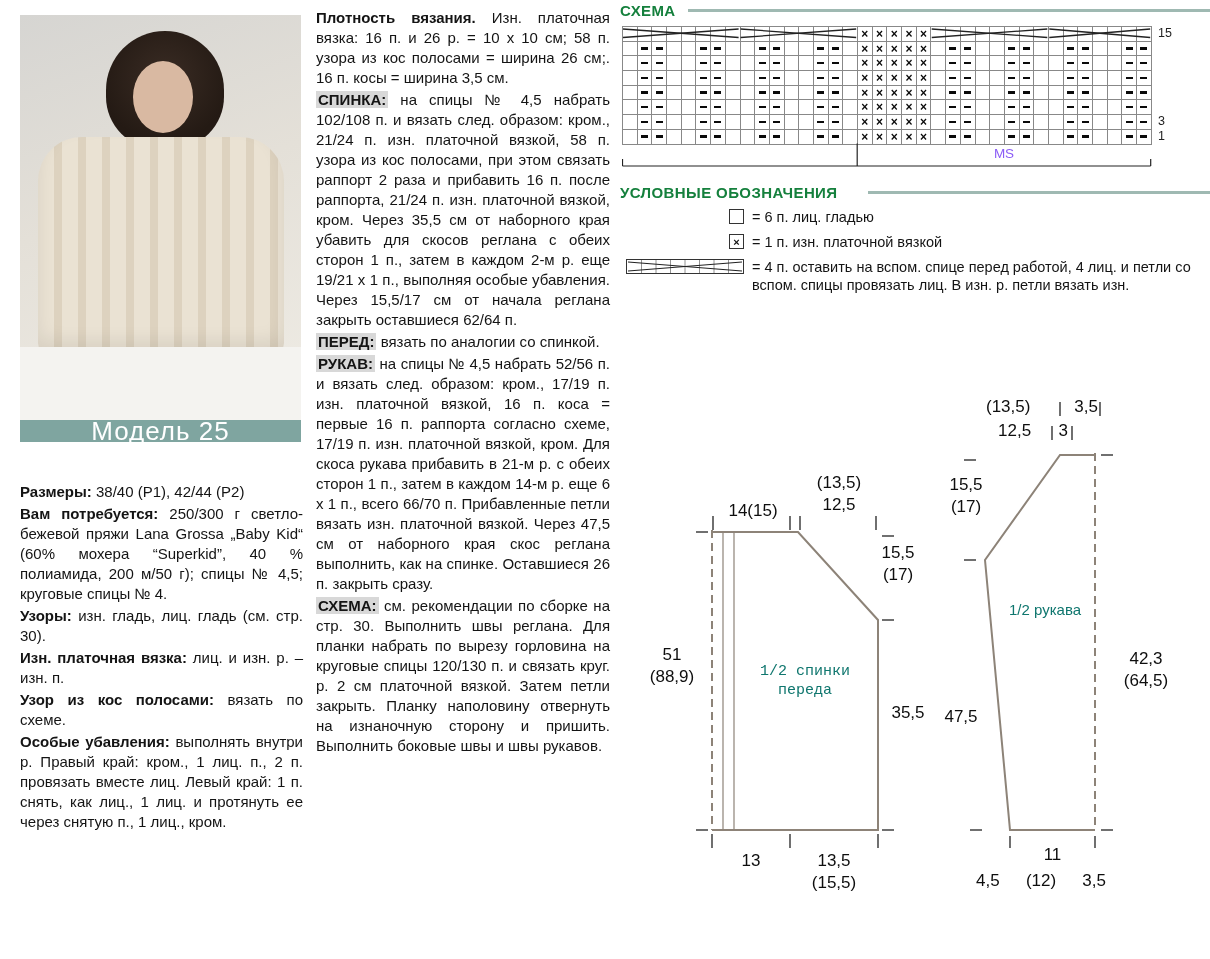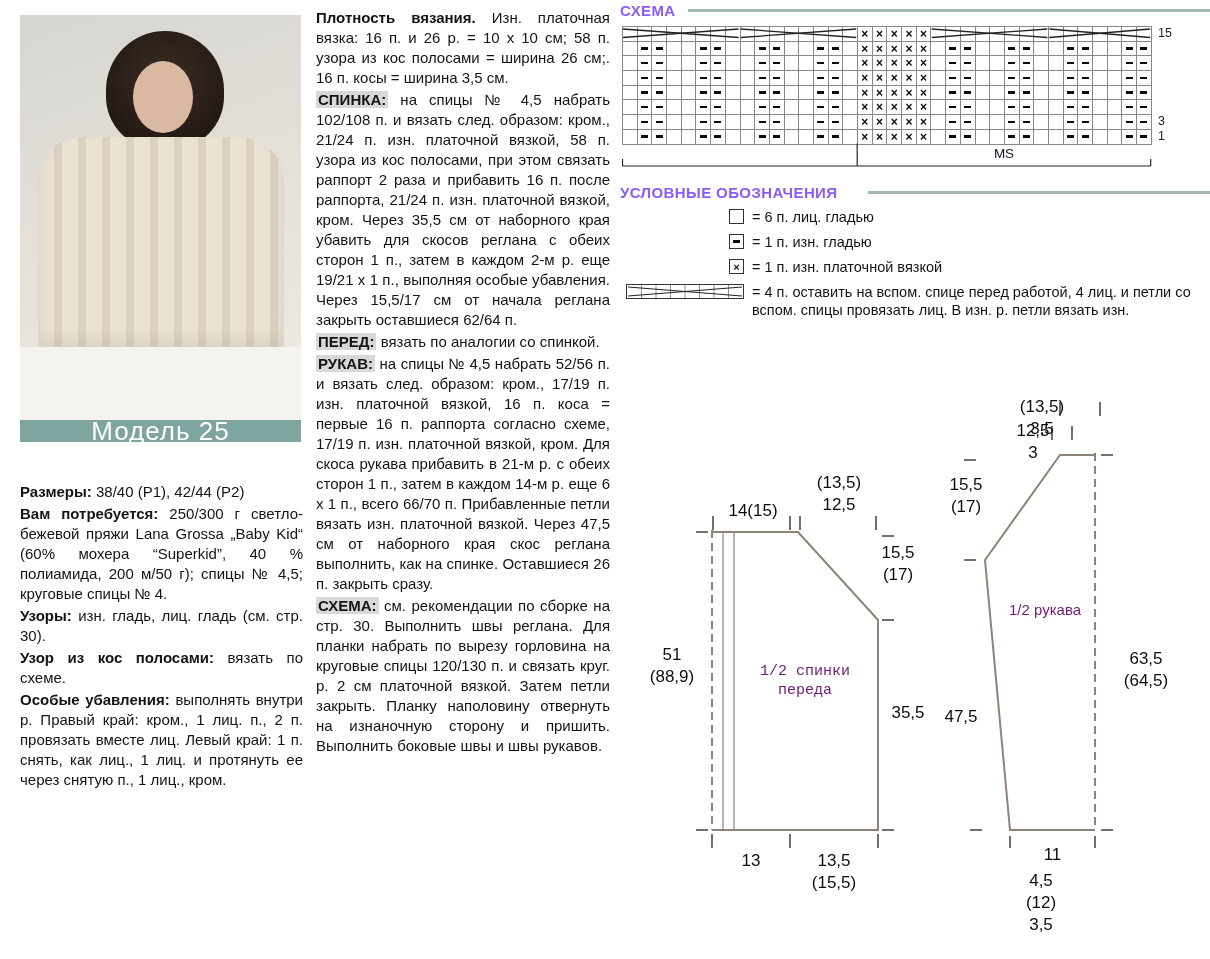--- a/index.html
+++ b/index.html
@@ -23,53 +23,53 @@
 
   
   .col{position:absolute;}
   #left-paras{left:20px;top:482px;width:283px;}
   #mid-paras{left:316px;top:8px;width:294px;}
   .para{margin:0 0 2px 0;text-align:justify;font-size:15px;line-height:20px;}
   .lead{font-weight:bold;}
   .lead.hl{background:#d8d8d8;padding:0 2px;}
 
   
-  .section-title{position:absolute;font-size:15px;font-weight:bold;color:#8b5cf6;letter-spacing:.4px;}
+  .section-title{position:absolute;font-size:15px;font-weight:bold;color:#15803d;letter-spacing:.4px;}
   .rule{position:absolute;height:3px;background:#9fb9b2;}
 
   
   #chart{position:absolute;left:622px;top:26px;width:588px;height:158px;}
   .chart-cells{display:grid;grid-template-columns:repeat(36,14.7px);grid-auto-rows:14.7px;
                border-top:1px solid #888;border-left:1px solid #888;width:fit-content;}
   .chart-cell{border-right:1px solid #888;border-bottom:1px solid #888;box-sizing:border-box;
               display:flex;align-items:center;justify-content:center;position:relative;}
   .chart-cell.xcell{font-size:12px;font-weight:bold;color:#0a0a0a;}
   .dash-bar{width:7px;height:2.4px;background:#0a0a0a;}
   #chart-svg{position:absolute;left:0;top:0;pointer-events:none;}
   #chart-rowlabels{position:absolute;left:536px;top:0;width:24px;}
   .rowlab{position:absolute;height:14.7px;line-height:14.7px;font-size:12.5px;color:#222;}
-  #chart-ms{position:absolute;left:235px;top:120px;width:294px;text-align:center;font-size:13.5px;color:#0f172a;}
+  #chart-ms{position:absolute;left:235px;top:120px;width:294px;text-align:center;font-size:13.5px;color:#8b5cf6;}
 
   
   #legend{position:absolute;left:620px;top:208px;width:588px;}
   .legend-item{display:flex;align-items:flex-start;margin-bottom:7px;}
   .legend-item.big{margin-bottom:12px;}
   .legend-sym{width:124px;flex:none;display:flex;justify-content:flex-end;padding-top:1px;}
   .legend-text{font-size:14.5px;line-height:18px;padding-left:8px;}
   .cellbox{width:15px;height:15px;border:1.4px solid #333;box-sizing:border-box;display:flex;
            align-items:center;justify-content:center;}
   .cellbox .dash-bar{width:7px;height:2.2px;}
   .cellbox.x{font-size:11px;font-weight:bold;color:#111;}
   .cablebox{position:relative;width:118px;height:15px;border:1.2px solid #333;box-sizing:border-box;}
 
   
   #schematics{position:absolute;left:620px;top:390px;width:590px;height:525px;}
   #schem-svg{position:absolute;left:0;top:0;}
-  .meas{position:absolute;font-size:17px;text-align:center;white-space:pre-line;color:#0e0e0e;line-height:22px;flex-direction:column;}
-  .piece-label{font-size:15px;line-height:19px;color:#701a75;}
+  .meas{position:absolute;font-size:17px;text-align:center;white-space:pre-line;color:#0e0e0e;line-height:22px;}
+  .piece-label{font-size:15px;line-height:19px;color:#0f766e;}
 </style>
 </head>
 <body>
 
 <div class="page">
 
   <div class="photo">
     <div class="hair"></div>
     <div class="face"></div>
     <div class="sweater"></div>
@@ -77,20 +77,21 @@
   </div>
 
   <div class="banner" id="model-banner" style="background: rgb(127, 165, 160);">
     <span>Модель 25</span>
   </div>
 
   <div class="col" id="left-paras">
       <p class="para"><span class="lead">Размеры:</span><span> 38/40 (Р1), 42/44 (Р2)</span></p>
       <p class="para"><span class="lead">Вам потребуется:</span><span> 250/300 г светло-бежевой пряжи Lana Grossa „Baby Kid“ (60% мохера “Superkid”, 40 % полиамида, 200 м/50 г); спицы № 4,5; круговые спицы № 4.</span></p>
       <p class="para"><span class="lead">Узоры:</span><span> изн. гладь, лиц. гладь (см. стр. 30).</span></p>
+      <p class="para"><span class="lead">Изн. платочная вязка:</span><span> лиц. и изн. р. – изн. п.</span></p>
       <p class="para"><span class="lead">Узор из кос полосами:</span><span> вязать по схеме.</span></p>
       <p class="para"><span class="lead">Особые убавления:</span><span> выполнять внутри р. Правый край: кром., 1 лиц. п., 2 п. провязать вместе лиц. Левый край: 1 п. снять, как лиц., 1 лиц. и протянуть ее через снятую п., 1 лиц., кром.</span></p>
     </div>
   <div class="col" id="mid-paras">
       <p class="para"><span class="lead">Плотность вязания.</span><span> Изн. платочная вязка: 16 п. и 26 р. = 10 х 10 см; 58 п. узора из кос полосами = ширина 26 см;. 16 п. косы = ширина 3,5 см.</span></p>
       <p class="para"><span class="lead hl">СПИНКА:</span><span> на спицы № 4,5 набрать 102/108 п. и вязать след. образом: кром., 21/24 п. изн. платочной вязкой, 58 п. узора из кос полосами, при этом связать раппорт 2 раза и прибавить 16 п. после раппорта, 21/24 п. изн. платочной вязкой, кром. Через 35,5 см от наборного края убавить для скосов реглана с обеих сторон 1 п., затем в каждом 2-м р. еще 19/21 х 1 п., выполняя особые убавления. Через 15,5/17 см от начала реглана закрыть оставшиеся 62/64 п.</span></p>
       <p class="para"><span class="lead hl">ПЕРЕД:</span><span> вязать по аналогии со спинкой.</span></p>
       <p class="para"><span class="lead hl">РУКАВ:</span><span> на спицы № 4,5 набрать 52/56 п. и вязать след. образом: кром., 17/19 п. изн. платочной вязкой, 16 п. коса = первые 16 п. раппорта согласно схеме, 17/19 п. изн. платочной вязкой, кром. Для скоса рукава прибавить в 21-м р. с обеих сторон 1 п., затем в каждом 14-м р. еще 6 х 1 п., всего 66/70 п. Прибавленные петли вязать изн. платочной вязкой. Через 47,5 см от наборного края скос реглана выполнить, как на спинке. Оставшиеся 26 п. закрыть сразу.</span></p>
       <p class="para"><span class="lead hl">СХЕМА:</span><span> см. рекомендации по сборке на стр. 30. Выполнить швы реглана. Для планки набрать по вырезу горловина на круговые спицы 120/130 п. и связать круг. р. 2 см платочной вязкой. Затем петли закрыть. Планку наполовину отвернуть на изнаночную сторону и пришить. Выполнить боковые швы и швы рукавов.</span></p>
     </div>
@@ -645,28 +646,20 @@
 
   <div id="legend">
       <div class="legend-item">
         <div class="legend-sym">
           <div class="cellbox"></div>
         </div>
         <div class="legend-text">= 6 п. лиц. гладью</div>
       </div>
       <div class="legend-item">
         <div class="legend-sym">
-          <div class="cellbox">
-            <div class="dash-bar"></div>
-          </div>
-        </div>
-        <div class="legend-text">= 1 п. изн. гладью</div>
-      </div>
-      <div class="legend-item">
-        <div class="legend-sym">
           <div class="cellbox x">×</div>
         </div>
         <div class="legend-text">= 1 п. изн. платочной вязкой</div>
       </div>
       <div class="legend-item big">
         <div class="legend-sym">
           <div class="cablebox">
             <svg width="116" height="13" style="position: absolute; left: 0px; top: 0px;">
               <line x1="14.5" y1="0" x2="14.5" y2="13" stroke="#777" stroke-width="0.8"></line>
               <line x1="29" y1="0" x2="29" y2="13" stroke="#777" stroke-width="0.8"></line>
@@ -739,21 +732,21 @@
       <span>(13,5)</span>
       <span>3,5</span>
     </div>
     <div class="meas" style="left:378px;top:30px;width:70px;display:flex;justify-content:space-between;">
       <span>12,5</span>
       <span>3</span>
     </div>
     <div class="meas" style="left:318px;top:84px;width:56px;">15,5
 (17)</div>
     <div class="meas" style="left:316px;top:316px;width:50px;">47,5</div>
-    <div class="meas" style="left:494px;top:258px;width:64px;">63,5
+    <div class="meas" style="left:494px;top:258px;width:64px;">42,3
 (64,5)</div>
     <div class="meas" style="left:390px;top:454px;width:85px;">11</div>
     <div class="meas" style="left:356px;top:480px;width:130px;display:flex;justify-content:space-between;">
       <span>4,5</span>
       <span>(12)</span>
       <span>3,5</span>
     </div>
     <div class="meas piece-label" style="left:380px;top:210px;width:90px;">1/2 рукава</div>
   </div>
 

